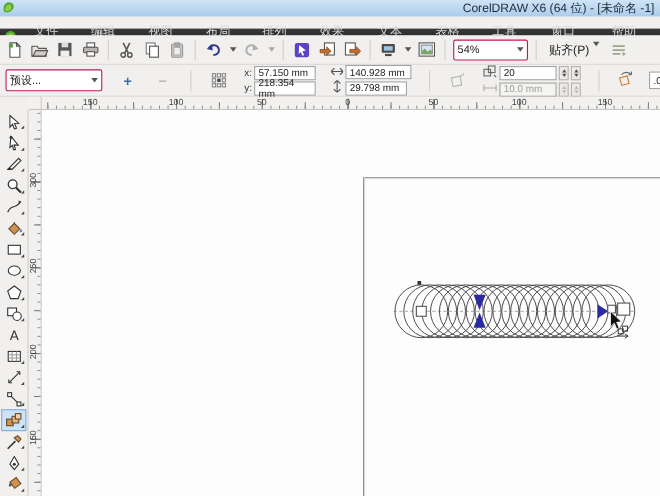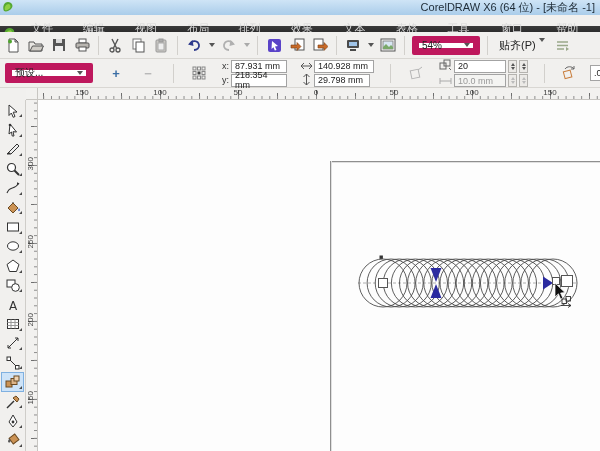--- a/index.html
+++ b/index.html
@@ -31,21 +31,21 @@
     display:flex; align-items:center; border-bottom:1px solid #d9d7d3;
   }
   #toolbar { top:32px; height:27px; padding:0 4px; gap:5px; }
   #propbar { top:59px; height:29px; padding:0 5px; gap:14px; }
   .sep { width:1px; height:19px; background:#d2d0cc; margin:0 2px; flex:none; }
   .tbtn { width:18px; height:18px; display:flex; align-items:center; justify-content:center; flex:none; border:1px solid transparent; border-radius:2px; }
   .drop { width:7px; height:18px; display:flex; align-items:center; justify-content:center; flex:none; }
   .caret { width:0; height:0; border-left:3px solid transparent; border-right:3px solid transparent; border-top:4px solid #555; }
   .caret.dim { border-top-color:#aaa; }
   .selectbox {
-    height:19px; background:#fff; border:7px solid #be185d; border-radius:2px;
+    height:19px; background:#fff; border:1px solid #be185d; border-radius:2px;
     display:flex; align-items:center; font-size:10px; color:#222; padding:0 3px; flex:none;
   }
   .selectbox .caret { margin-left:auto; }
   .field {
     background:#fff; border:1px solid #a3a3a3; font-size:9px; color:#222;
     display:flex; align-items:center; padding:0 3px; height:13px; flex:none;
   }
   .field.dim { color:#999; background:#f4f4f2; }
   .lab { font-size:9px; color:#333; flex:none; }
   .dimtxt { color:#a0a0a0; }
@@ -274,21 +274,21 @@
           <rect x="5.5" y="10" width="3" height="3"></rect>
           <rect x="10" y="10" width="3" height="3"></rect>
         </g>
       <rect x="5.5" y="5.5" width="3" height="3" fill="#444"></rect>
     </svg>
   </span>
   <span class="stack">
     <span class="row">
       <span class="lab">x:</span>
       <span class="field" style="width:56px;">
-          <span>87.931 mm</span>
+          <span>57.150 mm</span>
         </span>
     </span>
     <span class="row">
       <span class="lab">y:</span>
       <span class="field" style="width:56px;">
           <span>218.354 mm</span>
         </span>
     </span>
   </span>
   <span class="stack">

